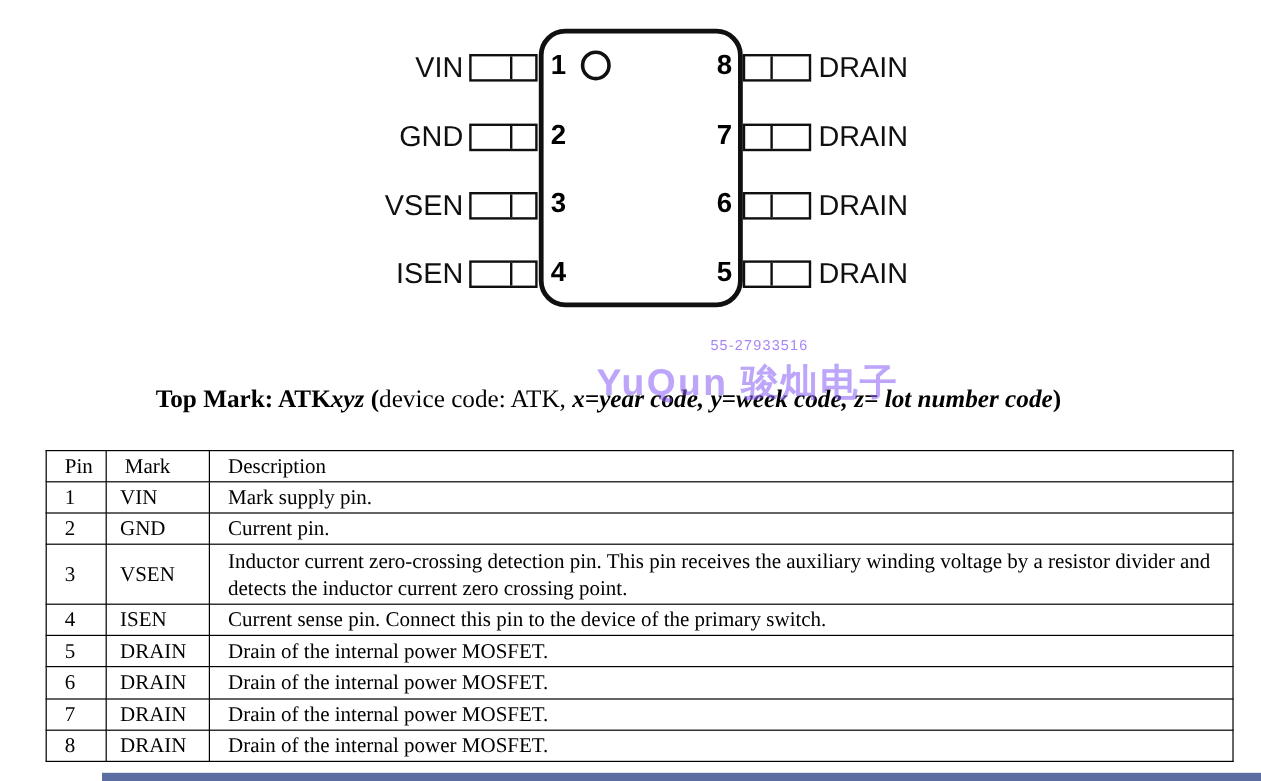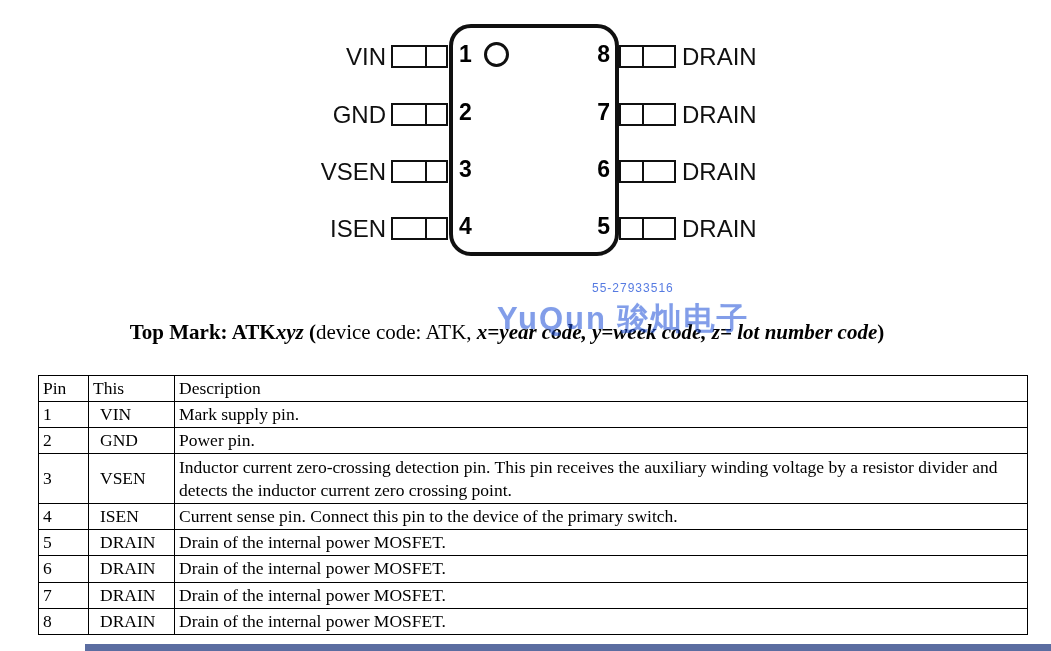--- a/index.html
+++ b/index.html
@@ -58,40 +58,40 @@
     font-size:20px;font-weight:bold;
   }
   .top-mark{
     position:absolute;left:0;top:320px;width:1014px;text-align:center;
     font-size:21px;
   }
   .top-mark .b{font-weight:bold;}
   .top-mark .bi{font-weight:bold;font-style:italic;}
 
   
-  .watermark{position:absolute;z-index:5;pointer-events:none;color:#1d4ed8;}
+  .watermark{position:absolute;z-index:5;pointer-events:none;color:#8b5cf6;}
   .wm-phone{
     left:592px;top:281px;font-size:12px;font-family:"Liberation Sans",sans-serif;
     opacity:.75;letter-spacing:1px;
   }
   .wm-brand{
     left:497px;top:298px;font-size:31px;font-weight:bold;
     font-family:"Liberation Sans",sans-serif;opacity:.55;letter-spacing:2px;
     text-shadow:0 0 1px #bfe0f5;
   }
 
   
   table.pin-table{
     position:absolute;left:38px;top:375px;width:990px;
     border-collapse:collapse;table-layout:fixed;
     font-size:17.5px;
   }
   .pin-table td,.pin-table th{
     border:1.6px solid #000;
-    padding:1px 4px;
+    padding:1px 15px;
     font-weight:normal;text-align:left;
     vertical-align:middle;
     box-sizing:border-box;
     line-height:1.32;
   }
   .col-pin{width:50px;}
   .col-name{width:86px;}
   .pin-table .name-cell{padding-left:11px;}
   .r-single{height:25.5px;}
   .r-double{height:50px;}
@@ -165,32 +165,32 @@
 
   <table class="pin-table">
     <colgroup>
       <col class="col-pin">
         <col class="col-name">
         <col>
     </colgroup>
     <tbody>
       <tr class="r-single">
         <th>Pin</th>
-        <th>This</th>
+        <th>Mark</th>
         <th>Description</th>
       </tr>
       <tr class="r-single">
         <td>1</td>
         <td class="name-cell">VIN</td>
         <td>Mark supply pin.</td>
       </tr>
       <tr class="r-single">
         <td>2</td>
         <td class="name-cell">GND</td>
-        <td>Power pin.</td>
+        <td>Current pin.</td>
       </tr>
       <tr class="r-double">
         <td>3</td>
         <td class="name-cell">VSEN</td>
         <td class="desc-justify">Inductor current zero-crossing detection pin. This pin receives the auxiliary winding voltage by a resistor divider and detects the inductor current zero crossing point.</td>
       </tr>
       <tr class="r-single">
         <td>4</td>
         <td class="name-cell">ISEN</td>
         <td>Current sense pin. Connect this pin to the device of the primary switch.</td>

